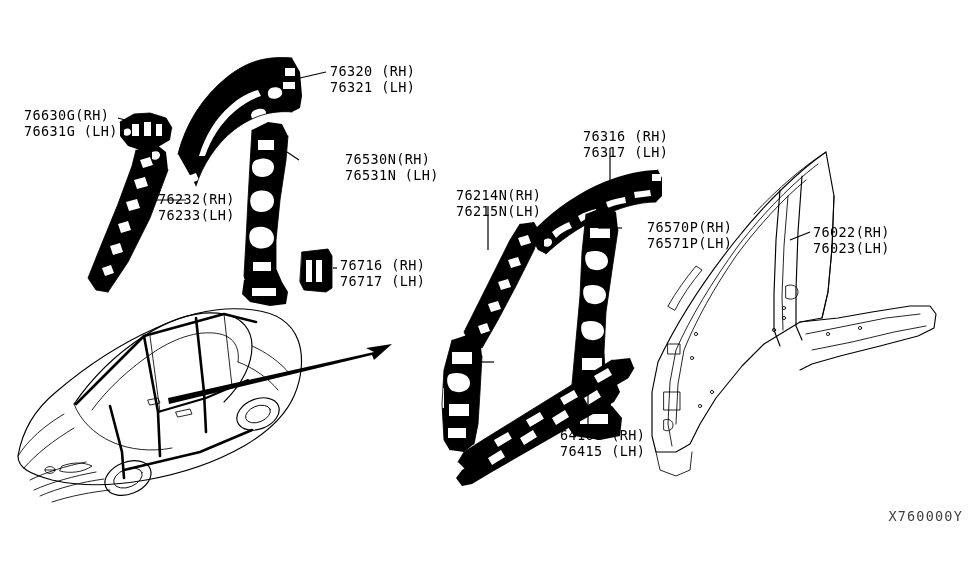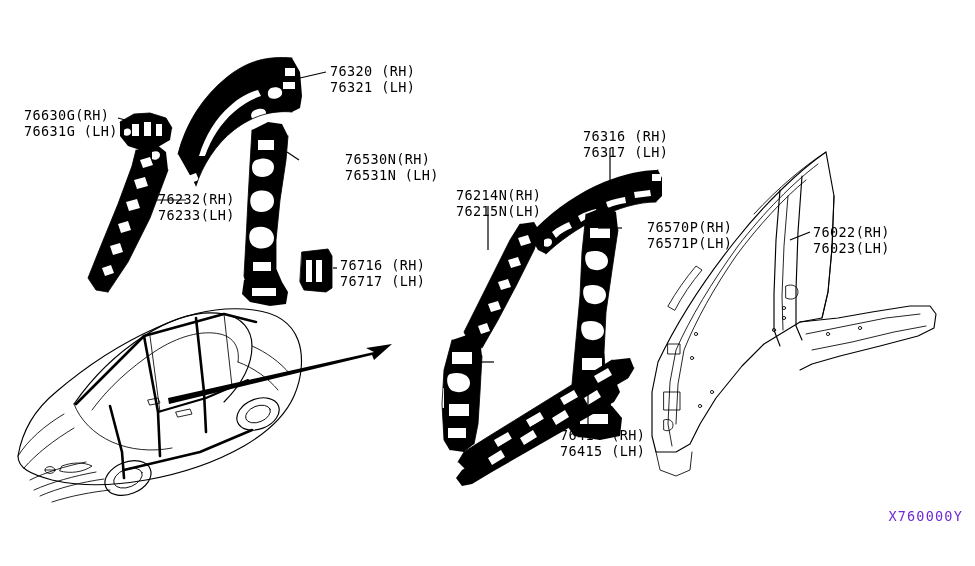--- a/index.html
+++ b/index.html
@@ -18,21 +18,21 @@
     line-height:15.5px;
     letter-spacing:0.4px;
     white-space:nowrap;
     color:#000;
     font-weight:400;
   }
   .callout span{display:block;}
   #diagram-id{
     position:absolute;right:12px;bottom:42px;
     font-family:"DejaVu Sans Mono","Liberation Mono",monospace;
-    font-size:13.5px;letter-spacing:1.2px;color:#6d28d9;
+    font-size:13.5px;letter-spacing:1.2px;color:#404040;
   }
   .fill-dark{fill:#000;}
   .stroke{fill:none;stroke:#000;stroke-width:1.15;stroke-linejoin:round;stroke-linecap:round;}
   .stroke-thin{fill:none;stroke:#000;stroke-width:0.85;stroke-linejoin:round;stroke-linecap:round;}
   .leader{fill:none;stroke:#000;stroke-width:1.2;}
 </style>
 </head>
 <body>
 
 <div id="stage">
@@ -343,19 +343,19 @@
     <span>76571P(LH)</span>
   </div>
 
   <div class="callout" style="left:813px;top:225px;text-align:center;">
     <span>76022(RH)</span>
     <span>76023(LH)</span>
   </div>
 
 
   <div class="callout" style="left:560px;top:428px;">
-    <span>76414 (RH)</span>
+    <span>64160 (RH)</span>
     <span>76415 (LH)</span>
   </div>
 
   <div id="diagram-id">X760000Y</div>
 
 </div>
 
 </body></html>

